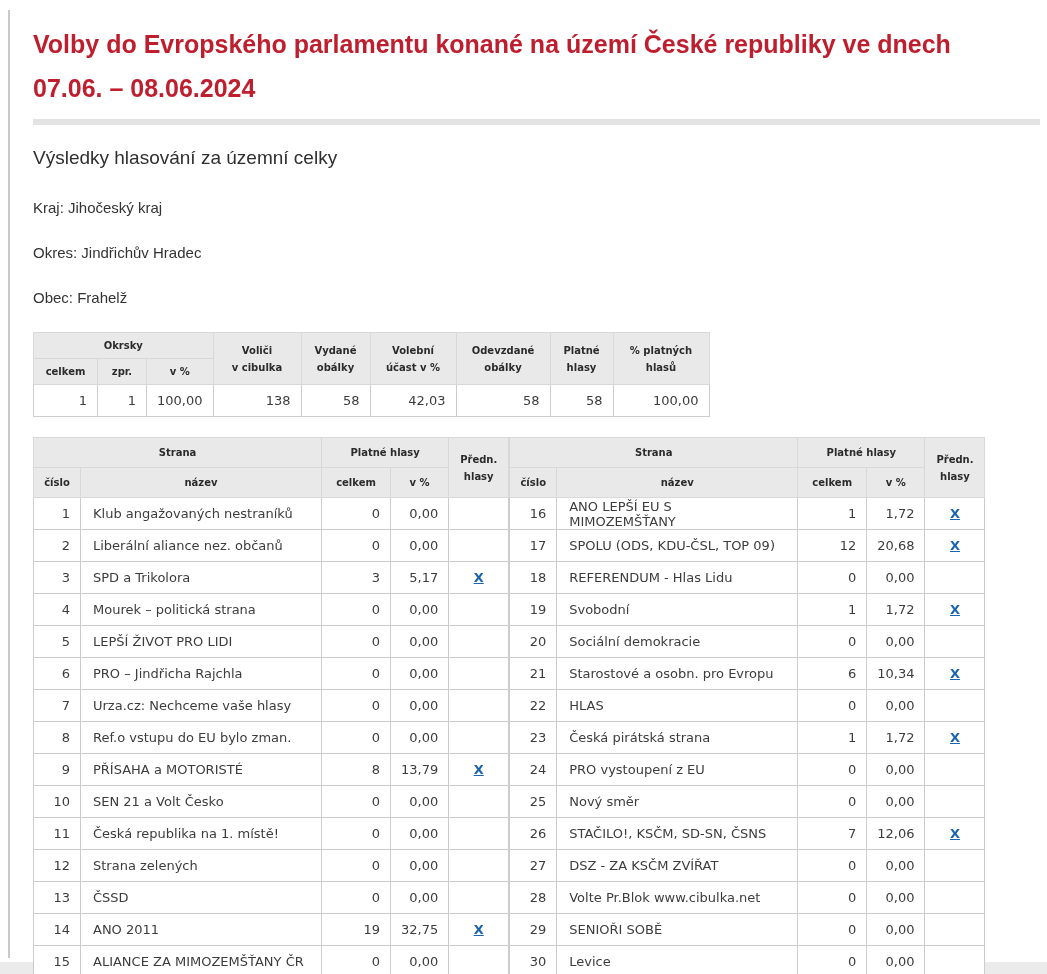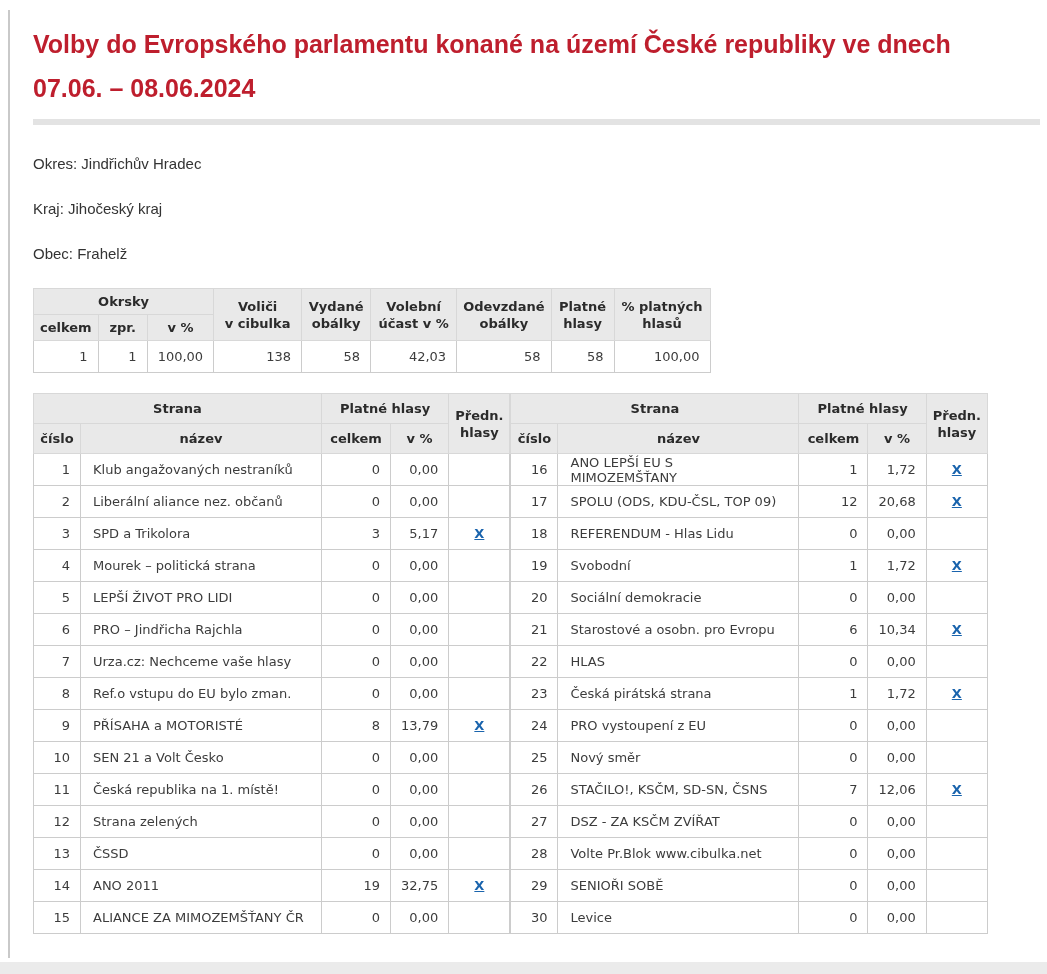--- a/index.html
+++ b/index.html
@@ -75,21 +75,21 @@
     font-size:13px;
     border:1px solid #a3a3a3;
   }
   th{
     background:var(--header-gray,#e9e9e9);
     border:1px solid #d8d8d8;
     font-weight:bold;
     color:#2b2b2b;
     text-align:center;
     padding:4px 6px;
-    font-size:13px;
+    font-size:10px;
   }
   th.multiline{white-space:pre-line;line-height:17px;}
   td{
     border:1px solid #ccc;
     background:#fff;
     height:32px;
     padding:0 10px;
     color:#3c3c3c;
   }
   td.num{text-align:right;}
@@ -115,23 +115,24 @@
 <div class="page">
   <div class="left-frame-line"></div>
   <div class="bottom-strip"></div>
 
   <div class="content">
 
     <h1 class="title">Volby do Evropského parlamentu konané na území České republiky ve dnech 07.06. – 08.06.2024</h1>
 
     <div class="divider"></div>
 
-
+    <h2 class="subtitle">Výsledky hlasování za územní celky</h2>
+
+    <p class="region-line">Kraj: Jihočeský kraj</p>
     <p class="region-line">Okres: Jindřichův Hradec</p>
-    <p class="region-line">Kraj: Jihočeský kraj</p>
     <p class="region-line">Obec: Frahelž</p>
 
     <table class="summary-table">
       <colgroup>
         <col style="width:64px">
           <col style="width:49px">
           <col style="width:58px">
         <col style="width:88px">
           <col style="width:69px">
           <col style="width:86px">

